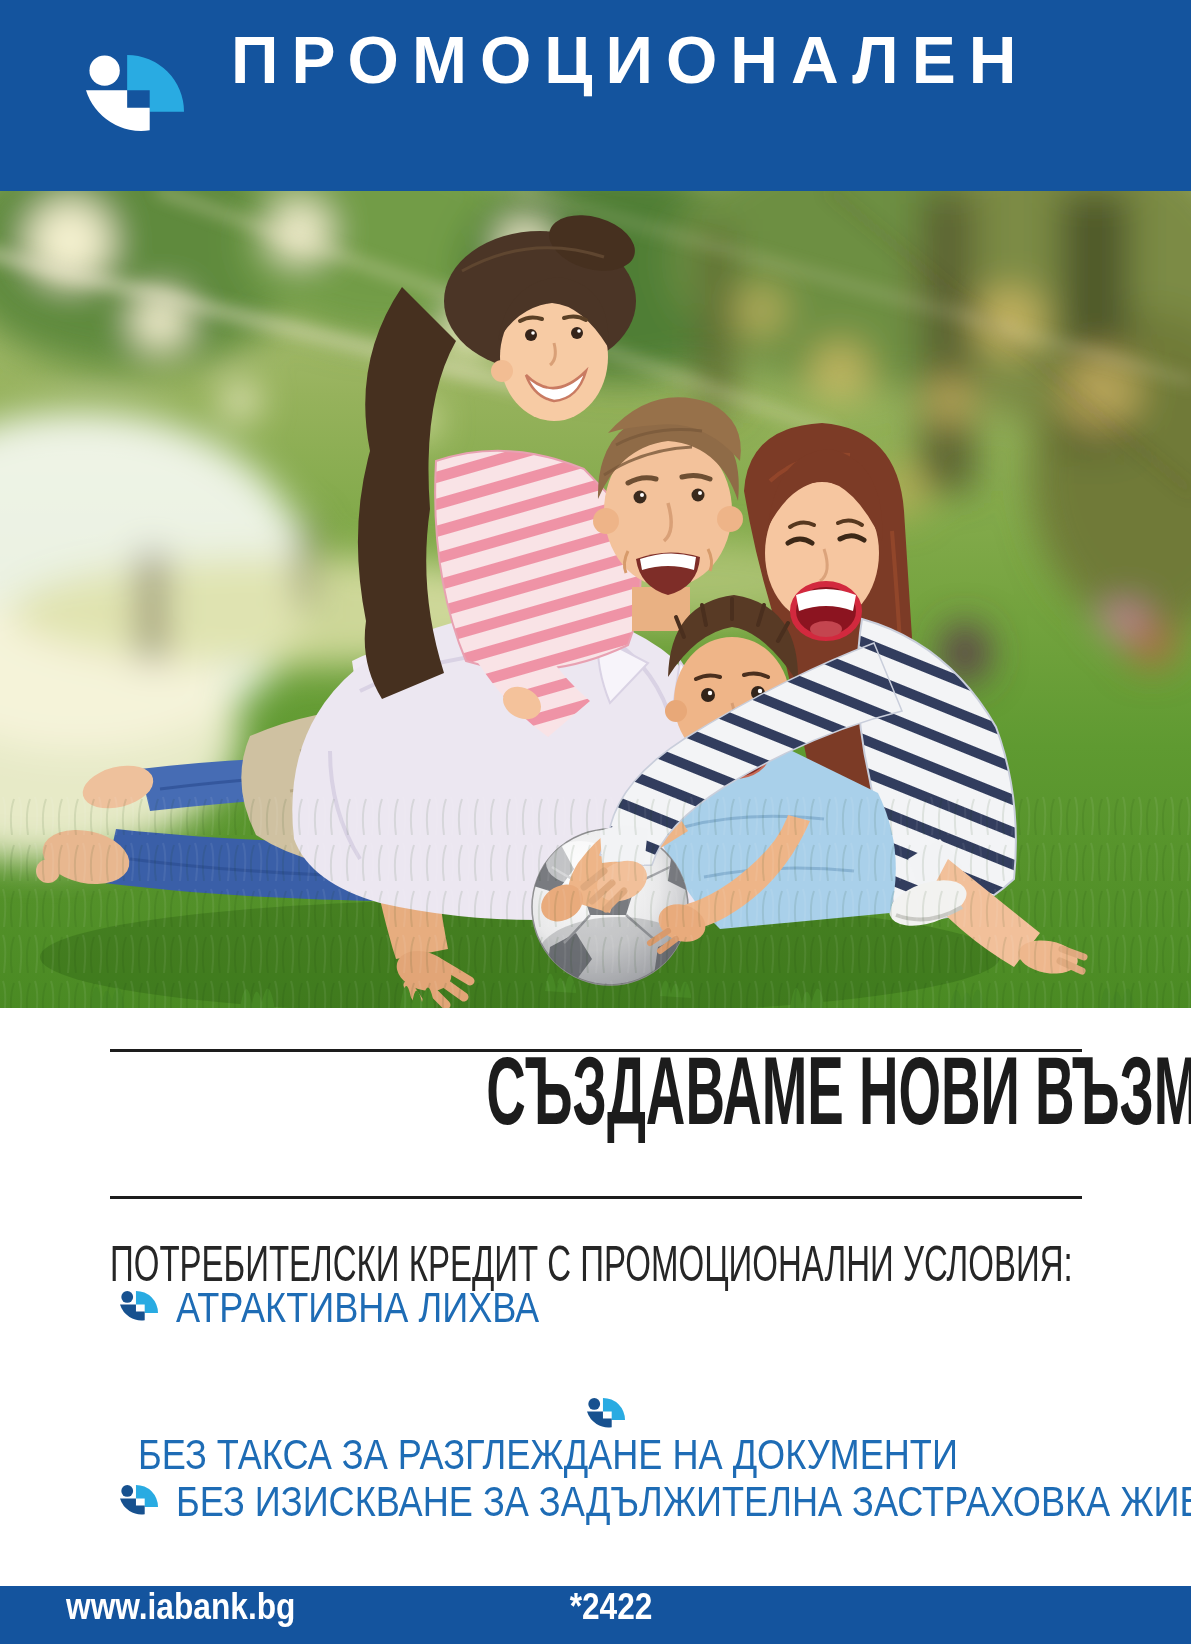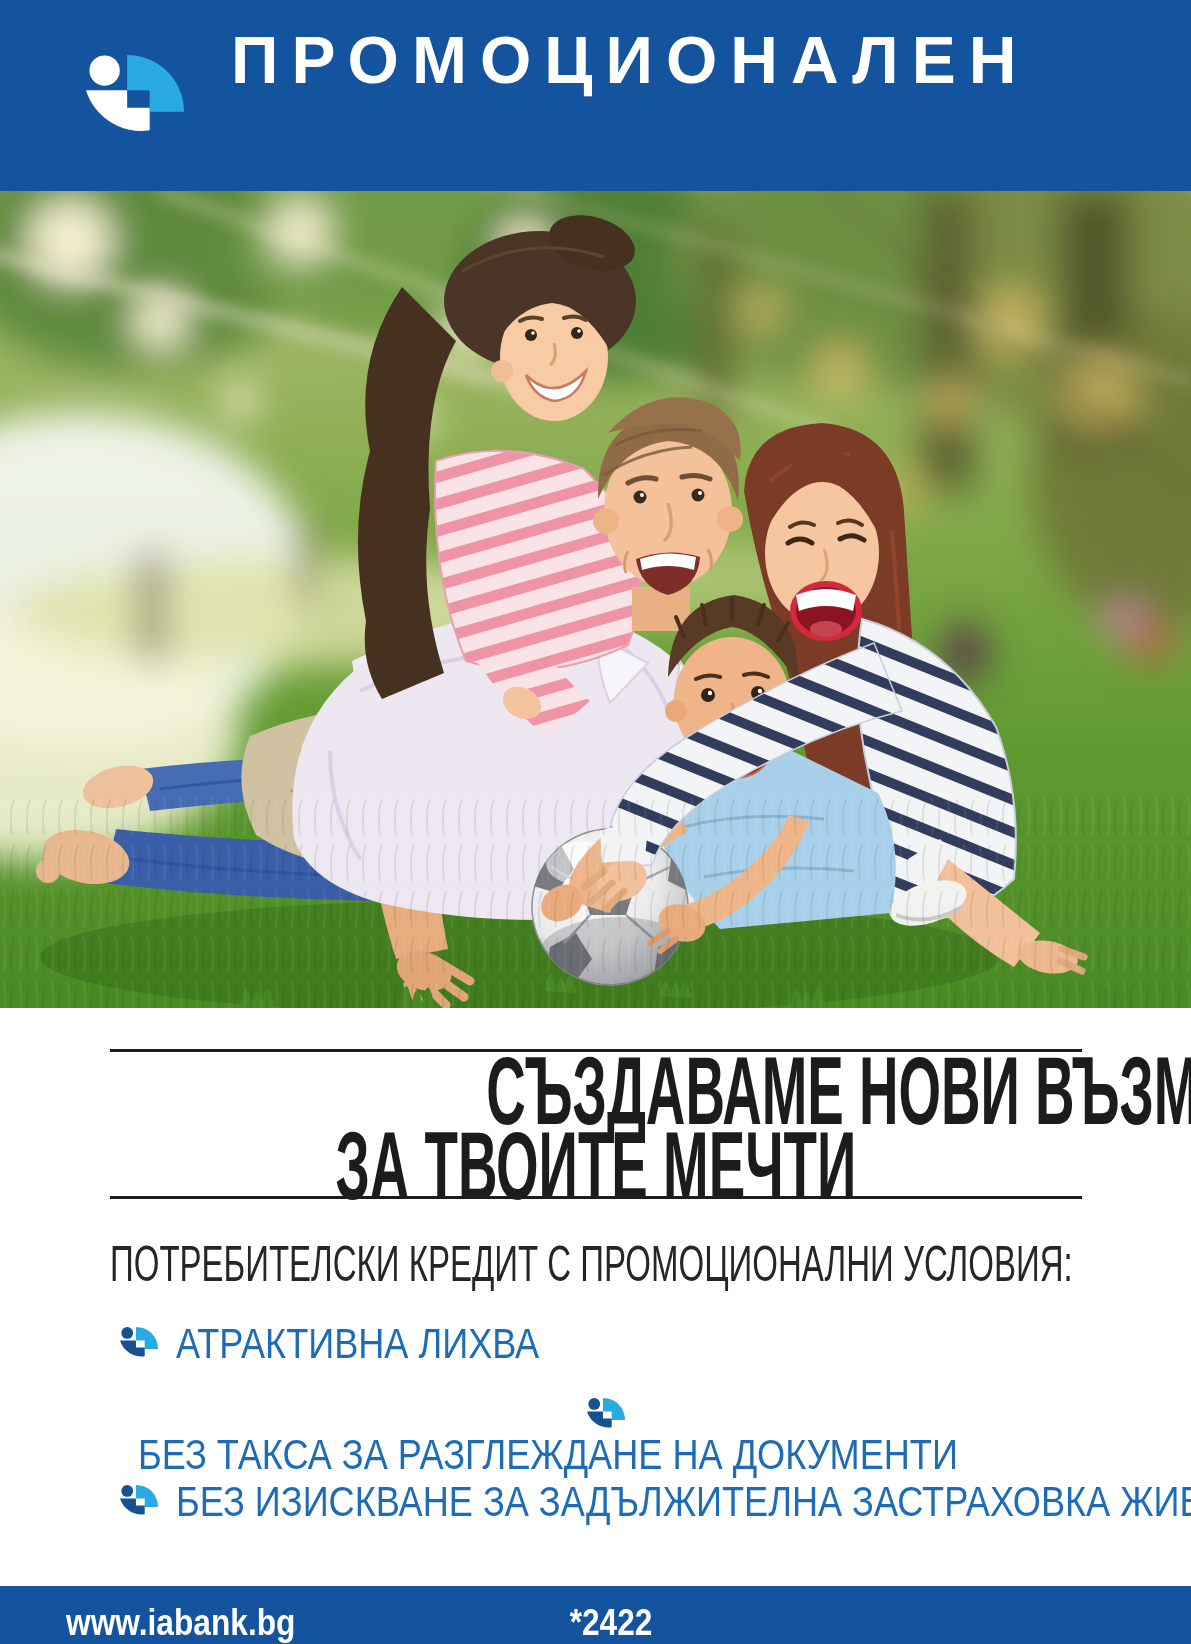--- a/index.html
+++ b/index.html
@@ -24,27 +24,27 @@
   .r1{top:1049px;}
   .r2{top:1196px;}
   .headline{position:absolute;left:110px;width:972px;text-align:center;color:#1c1c1c;
             font-weight:bold;}
   .h-a{top:1054px;}
   .h-b{top:1129px;}
   .headline .cond{font-size:96px;line-height:74px;transform:scaleX(0.57);transform-origin:center top;}
   .sub{position:absolute;left:110px;top:1238px;color:#262626;}
   .sub .cond{font-size:50px;line-height:52px;transform:scaleX(0.66);transform-origin:left top;}
   .benefit{position:absolute;left:120px;height:40px;display:flex;align-items:center;}
-  .benefit.b1{top:1324px;}
+  .benefit.b1{top:1288px;}
   .benefit.b2{top:1396px;flex-direction:column;}
   .benefit.b3{top:1482px;}
   .benefit .mark{width:38px;height:38px;color:#17518F;flex:0 0 auto;}
   .benefit .label{margin-left:18px;color:#1E6CB5;font-size:42px;line-height:42px;
                   transform:scaleX(0.86);transform-origin:left center;}
-  .f-item{position:absolute;top:1586px;height:58px;display:flex;align-items:flex-end;
+  .f-item{position:absolute;top:1586px;height:58px;display:flex;align-items:flex-start;
           color:#ffffff;font-weight:bold;font-size:36px;}
   .f-web{left:66px;}
   .f-web .cond{transform:scaleX(0.88);transform-origin:left center;}
   .f-code{left:16px;width:1191px;justify-content:center;}
   .f-code .cond{transform:scaleX(0.88);transform-origin:center center;}
   .f-phone{right:65px;}
   .f-phone .cond{transform:scaleX(0.88);transform-origin:right center;}
 </style>
 </head>
 <body>
@@ -328,21 +328,20 @@
         <path d="M 790 817 q 6 -38 12 -4 q 4 -24 10 -2 q 6 -28 12 2 l 0 4 Z"></path>
         <path d="M 950 817 q 6 -34 12 -4 q 4 -22 10 -2 q 6 -26 12 2 l 0 4 Z"></path>
         <path d="M 1100 817 q 6 -38 12 -4 q 4 -24 10 -2 q 6 -28 12 2 l 0 4 Z"></path>
       </g>
       <rect x="0" y="600" width="1191" height="217" fill="url(#blades)" opacity="0.55"></rect>
     </svg>
   </div>
 
   <div class="rule r1"></div>
   <div class="headline h-a"><span class="cond">СЪЗДАВАМЕ НОВИ ВЪЗМОЖНОСТИ</span></div>
-  <div class="headline h-b"><span class="cond">ЗА ТВОИТЕ МЕЧТИ</span></div>
   <div class="rule r2"></div>
 
   <div class="sub"><span class="cond">ПОТРЕБИТЕЛСКИ КРЕДИТ С ПРОМОЦИОНАЛНИ УСЛОВИЯ:</span></div>
 
   <div class="benefit b1">
     <svg class="mark" viewBox="0 0 100 100">
         <use href="#iab-mark"></use>
       </svg>
     <span class="label cond">АТРАКТИВНА ЛИХВА</span>
   </div>

